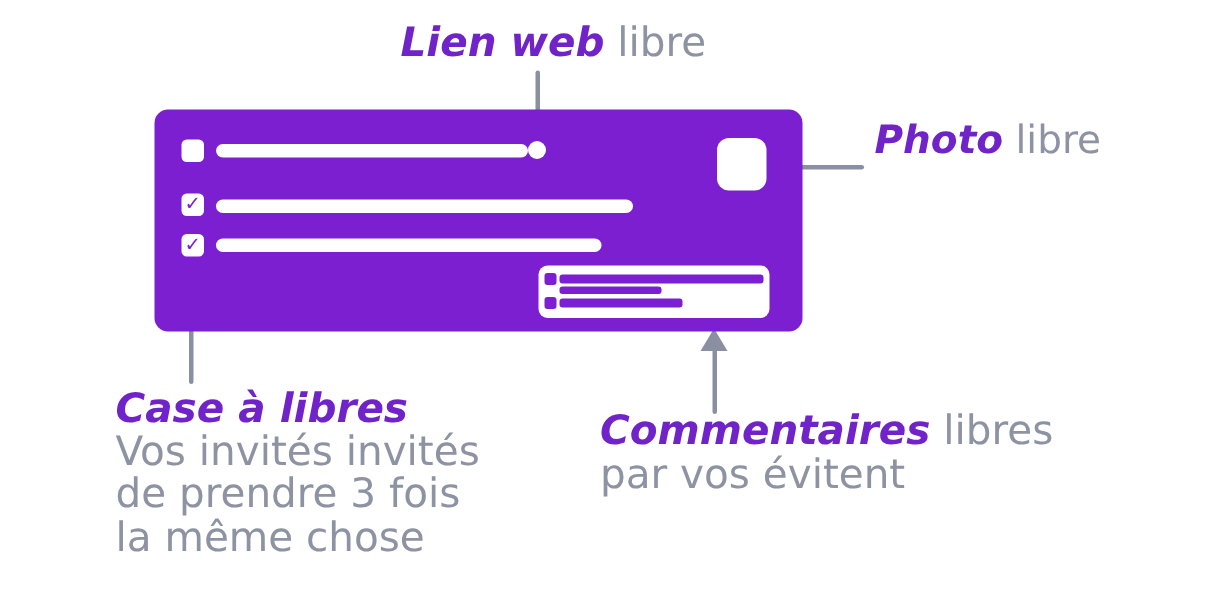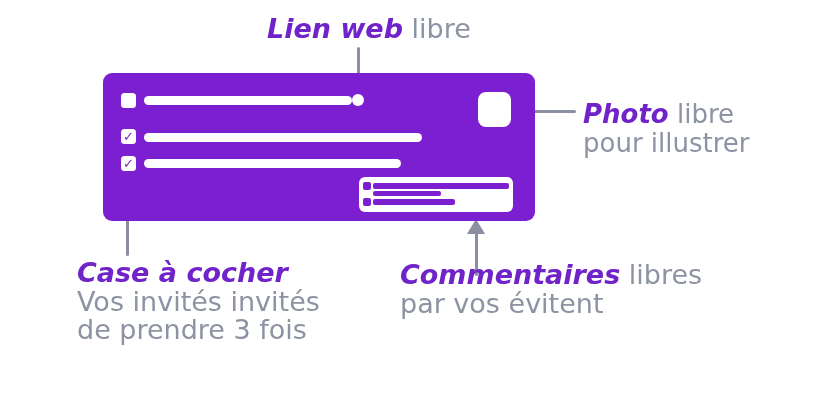--- a/index.html
+++ b/index.html
@@ -6,23 +6,23 @@
   body { background:#ffffff; }
   .canvas {
     position:relative; width:820px; height:400px; background:#fff;
     font-family:"DejaVu Sans", sans-serif; overflow:hidden;padding-left:32px;
   }
   
   .label { position:absolute; color:var(--muted-gray); }
   .term  { color:var(--accent-purple); font-weight:bold; font-style:italic; }
   .plain { color:var(--muted-gray); }
   .label-link     { left:267px; top:14px;  font-size:27px; line-height:30px; white-space:nowrap; }
-  .label-photo    { left:583px; top:100px;  font-size:26px; line-height:29px; white-space:nowrap; }
+  .label-photo    { left:583px; top:80px;  font-size:26px; line-height:29px; white-space:nowrap; }
   .label-checkbox { left:77px;  top:259px; font-size:27px; line-height:28.5px; white-space:nowrap; }
-  .label-comments { left:400px; top:260px; font-size:27px; line-height:29px; white-space:nowrap; }
+  .label-comments { left:400px; top:273px; font-size:27px; line-height:29px; white-space:nowrap; }
   
   .shaft { position:absolute; background:var(--arrow-gray); border-radius:2px; }
   .head  { position:absolute; width:0; height:0; }
   .head-down { border-left:9px solid transparent; border-right:9px solid transparent; border-top:15px solid var(--arrow-gray); }
   .head-up   { border-left:9px solid transparent; border-right:9px solid transparent; border-bottom:15px solid var(--arrow-gray); }
   .head-left { border-top:9px solid transparent; border-bottom:9px solid transparent; border-right:15px solid var(--arrow-gray); }
   .shaft-link     { left:357px; top:47px;  width:3px;  height:31px; }
   .head-link      { left:350px; top:76px; }
   .shaft-photo    { left:530px; top:110px; width:46px; height:3px; }
   .head-photo     { left:517px; top:103px; }
@@ -88,31 +88,31 @@
       <div class="c-bar c-bar3"></div>
     </div>
   </div>
 
   <div class="arrow">
     <div class="shaft shaft-photo"></div>
     <div class="head head-left head-photo"></div>
   </div>
   <div class="label label-photo">
     <div><span class="term">Photo</span> <span class="plain">libre</span></div>
-    <div class="plain">pour illustrer</div>
   </div>
 
   <div class="arrow">
     <div class="shaft shaft-checkbox"></div>
     <div class="head head-up head-checkbox"></div>
   </div>
   <div class="label label-checkbox">
-    <div class="term">Case à cocher</div>
+    <div class="term">Case à libres</div>
     <div class="plain">Vos invités invités</div>
     <div class="plain">de prendre 3 fois</div>
+    <div class="plain">la même chose</div>
   </div>
 
   <div class="arrow">
     <div class="shaft shaft-comments"></div>
     <div class="head head-up head-comments"></div>
   </div>
   <div class="label label-comments">
     <div><span class="term">Commentaires</span> <span class="plain">libres</span></div>
     <div class="plain">par vos évitent</div>
   </div>

